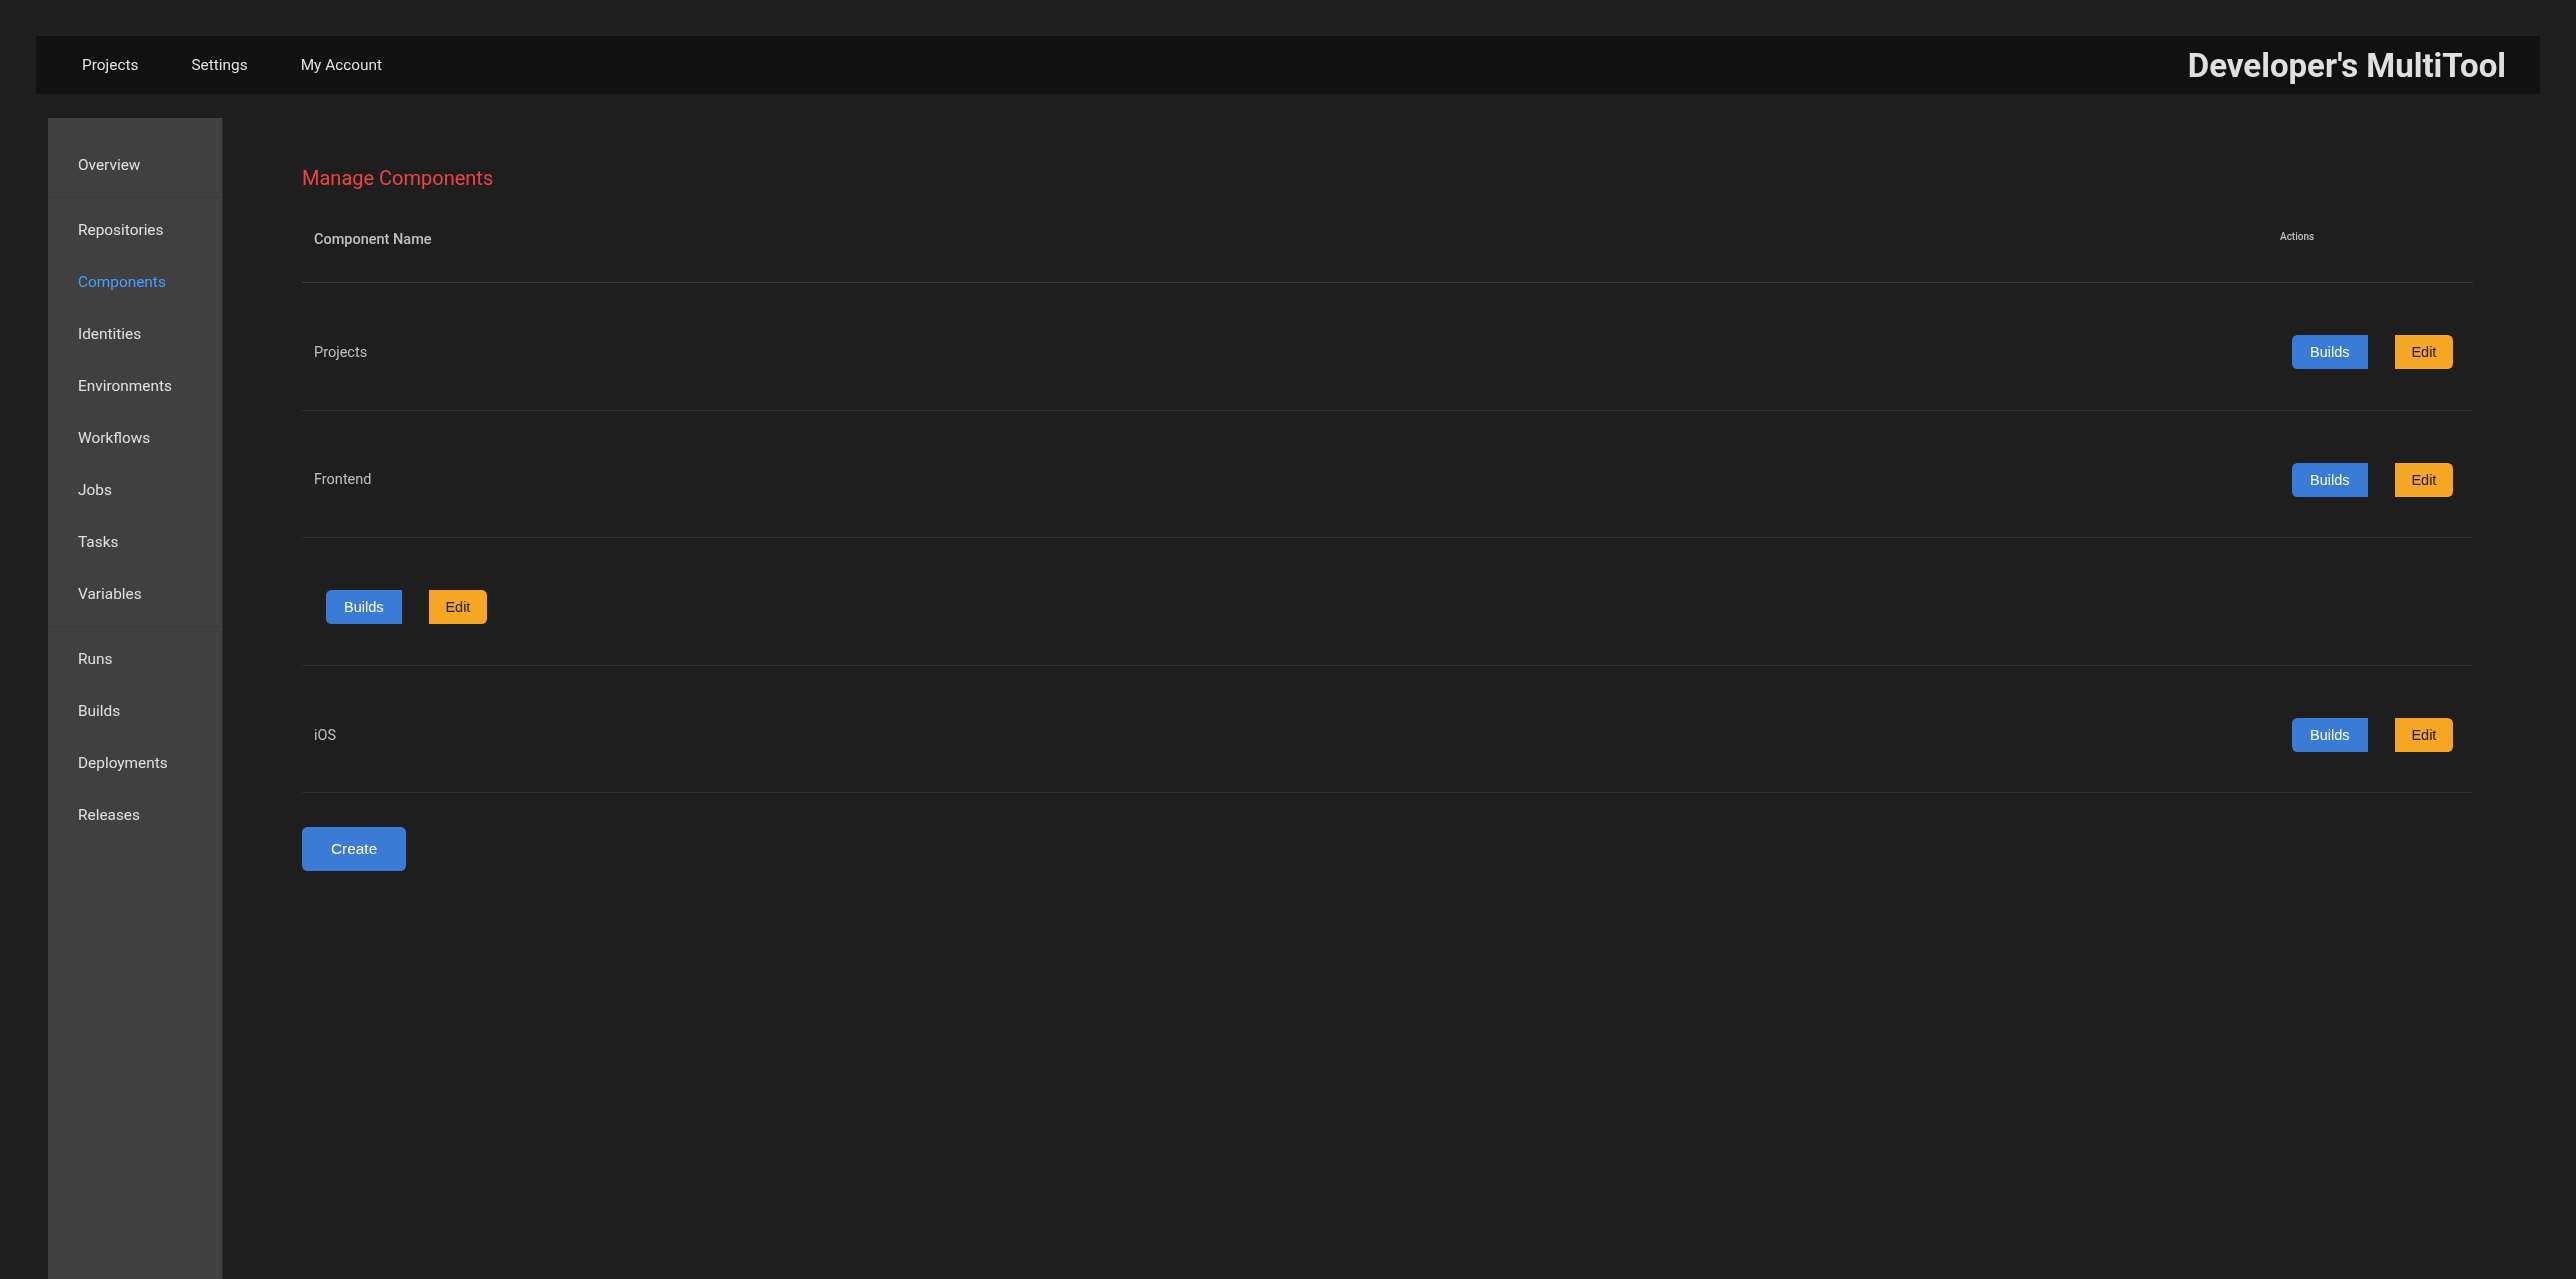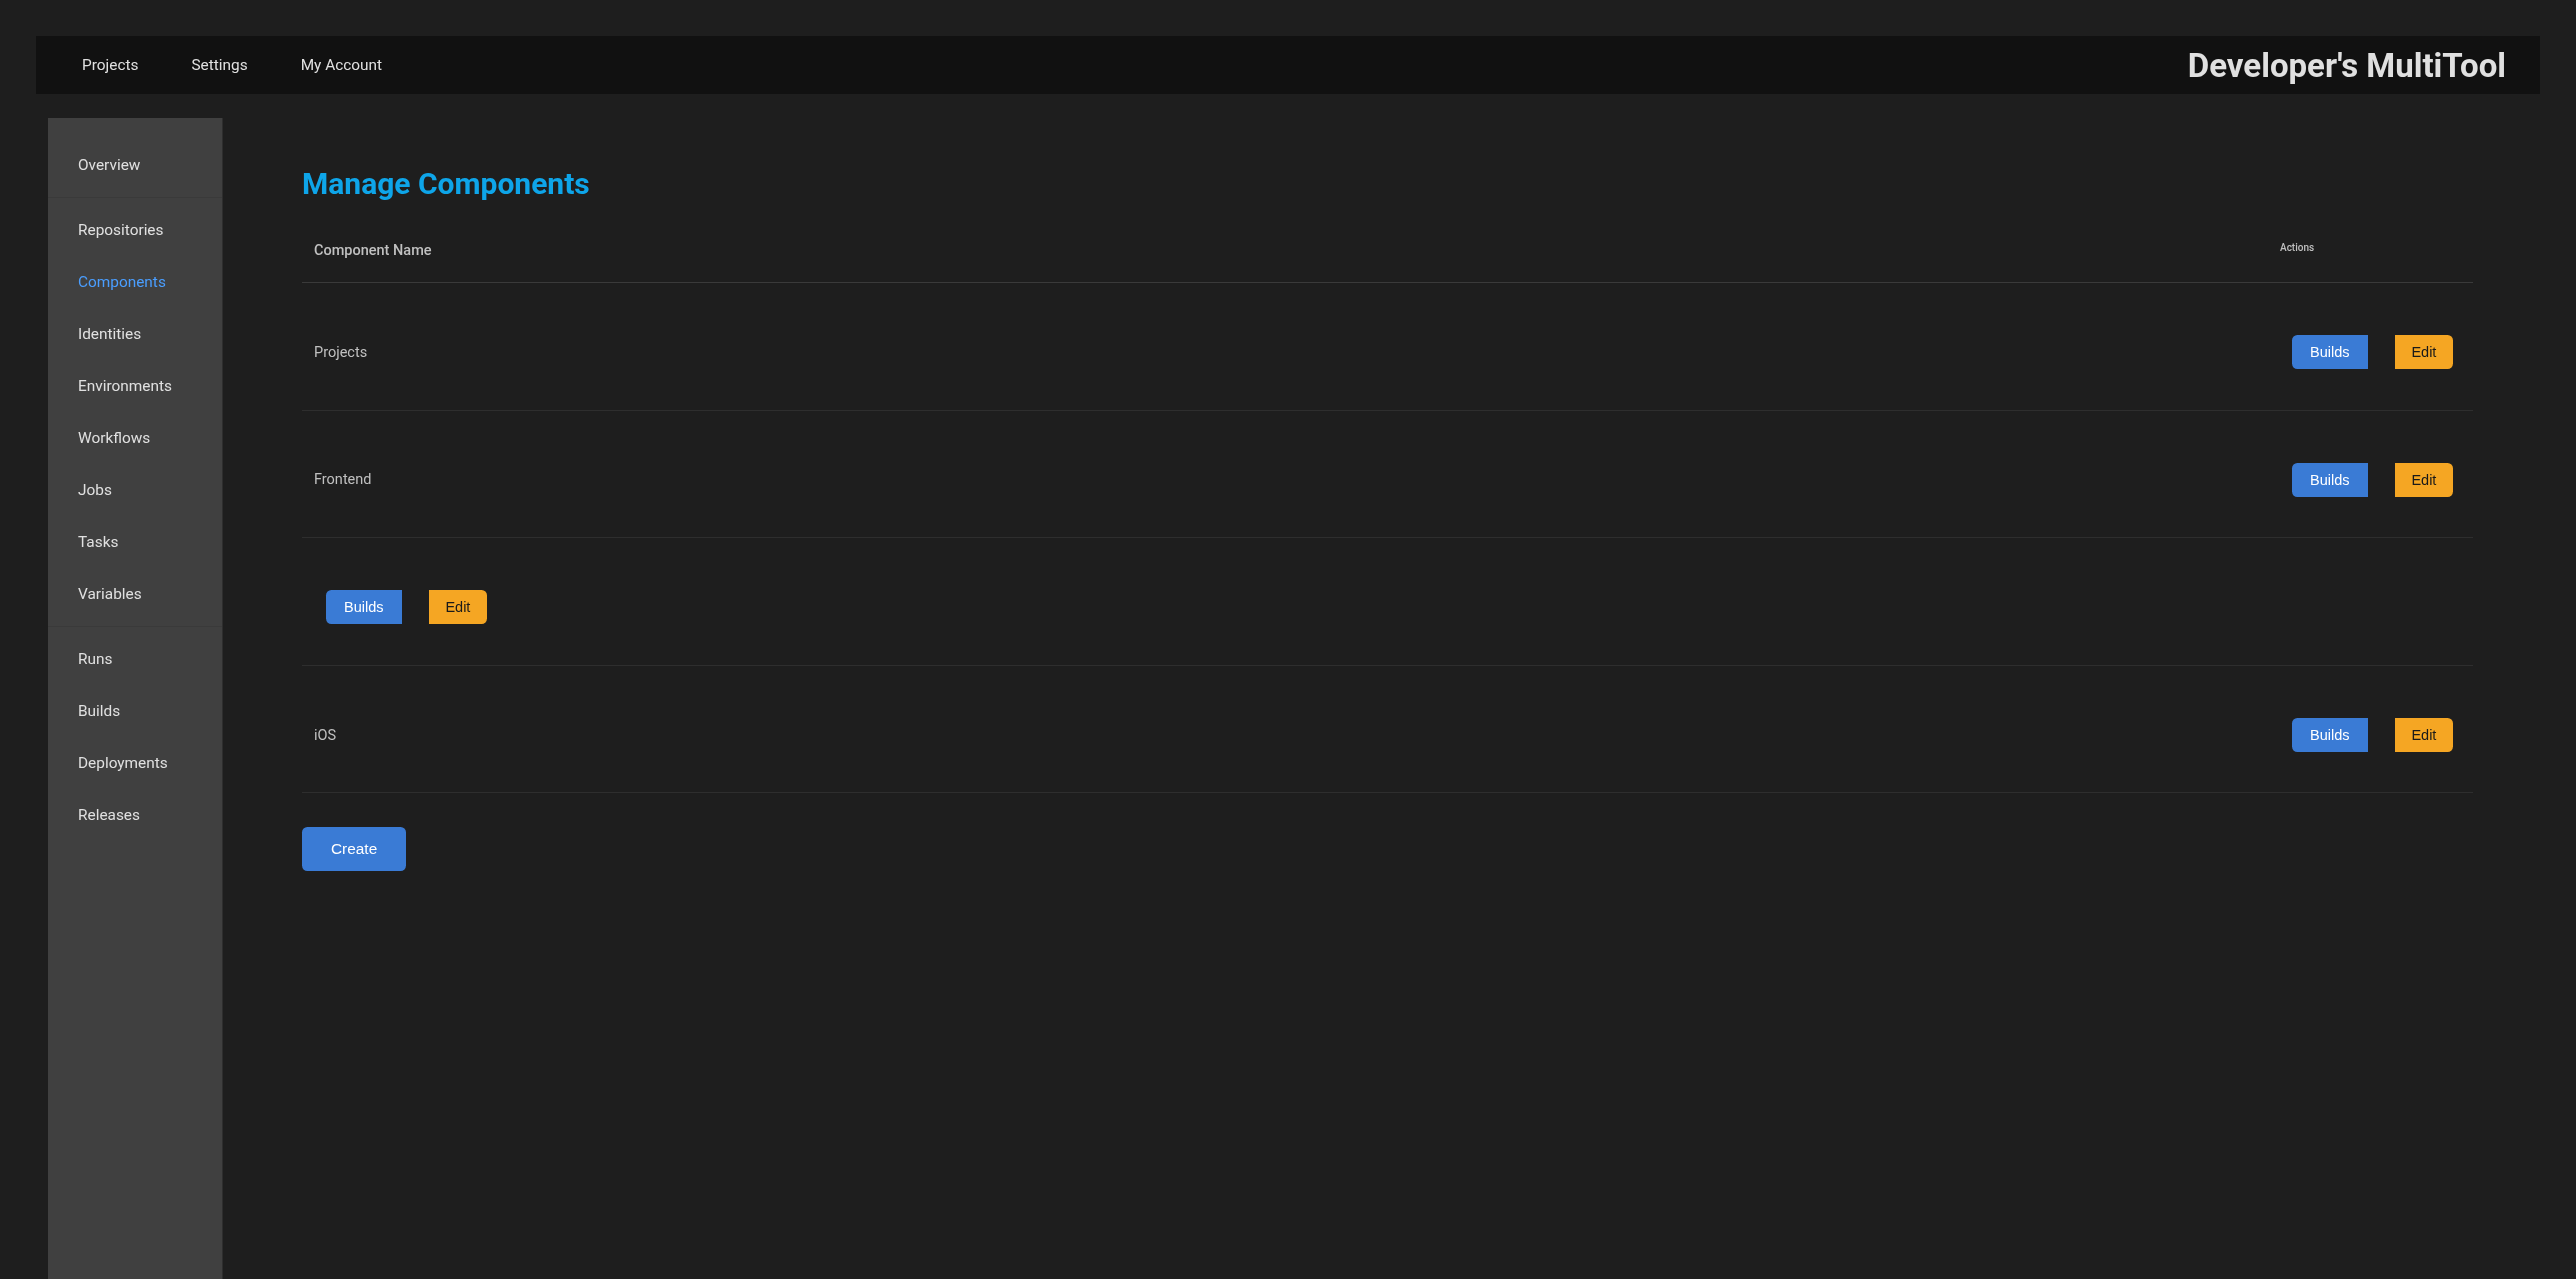--- a/index.html
+++ b/index.html
@@ -75,30 +75,30 @@
       margin: 7.2px 0;
     }
 
     
     .main-content {
       flex: 1;
       padding: 36px 43px;
     }
 
     .page-title {
-      font-size: 30px;
-      font-weight: 700;
-      color: #0ea5e9;
+      font-size: 20px;
+      font-weight: 400;
+      color: #ef4444;
       margin-bottom: 29px;
     }
 
     .table-header {
       display: flex;
       border-bottom: 0.9px solid #3a3a3a;
-      padding-bottom: 11px;
+      padding-bottom: 22px;
       margin-bottom: 0;
       gap: 16px;
     }
 
     .col-name {
       flex: 1;
       font-size: 14.5px;
       font-weight: 500;
       color: #c0c0c0;
     }

